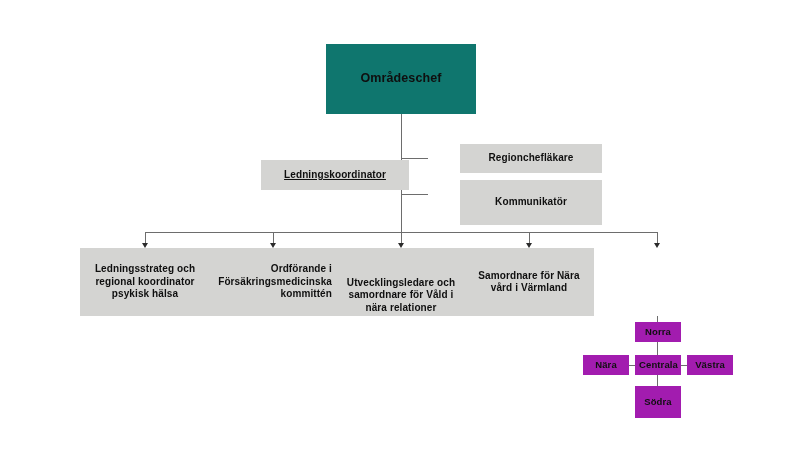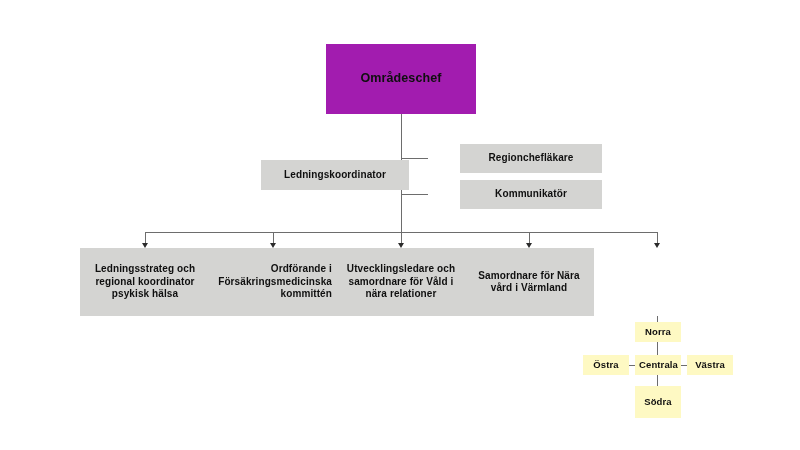--- a/index.html
+++ b/index.html
@@ -29,33 +29,33 @@
     justify-content: center;
     text-align: center;
     color: #0f0f0f;
     font-weight: bold;
     line-height: 1.25;
     letter-spacing: 0.1px;
     padding: 2px 6px;
     background: #d4d4d2;
   }
   .node-top {
-    background: #a21caf;
+    background: #0f766e;
     font-size: 12.5px;
   }
   .node-staff {
     font-size: 10px;
     margin-left: 32px;
   }
   .node-unit {
     font-size: 10px;
   }
   .node-geo {
     font-size: 9.5px;
-    background: #fef9c3;
+    background: #a21caf;
   }
 
   
   .line-v {
     position: absolute;
     width: 1px;
     background: #6d6d6d;
   }
   .line-h {
     position: absolute;
@@ -77,31 +77,31 @@
 <div id="org-chart">
 
   <div class="node node-top" style="left:326px; top:44px; width:150px; height:70px;">
     <span>Områdeschef</span>
   </div>
 
   <div class="line-v" style="left:401px; top:114px; height:118px;"></div>
 
   <div class="line-h" style="left:377px; top:175px; width:25px;"></div>
 
-  <div class="node node-staff" style="left:229px; top:160px; width:148px; height:30px;">
+  <div class="node node-staff" style="left:229px; top:160px; width:148px; height:30px;text-decoration:underline;">
     <span>Ledningskoordinator</span>
   </div>
 
   <div class="line-h" style="left:401px; top:158px; width:27px;"></div>
   <div class="node node-staff" style="left:428px; top:144px; width:142px; height:29px;">
     <span>Regionchefläkare</span>
   </div>
 
   <div class="line-h" style="left:401px; top:194px; width:27px;"></div>
-  <div class="node node-staff" style="left:428px; top:180px; width:142px; height:29px;">
+  <div class="node node-staff" style="left:428px; top:180px; width:142px; height:45px;">
     <span>Kommunikatör</span>
   </div>
 
   <div class="line-h" style="left:145px; top:232px; width:512px;"></div>
 
   <div class="line-v" style="left:145px; top:232px; height:14px;"></div>
   <div class="arrow-down" style="left:142px; top:243px;"></div>
 
   <div class="line-v" style="left:273px; top:232px; height:14px;"></div>
   <div class="arrow-down" style="left:270px; top:243px;"></div>
@@ -116,21 +116,21 @@
   <div class="arrow-down" style="left:654px; top:243px;"></div>
 
   <div class="node node-unit" style="left:80px; top:248px; width:130px; height:68px;">
     <span>Ledningsstrateg och regional koordinator psykisk hälsa</span>
   </div>
 
   <div class="node node-unit" style="left:208px; top:248px; width:130px; height:68px;text-align:right;">
     <span>Ordförande i Försäkringsmedicinska kommittén</span>
   </div>
 
-  <div class="node node-unit" style="left:336px; top:248px; width:130px; height:68px;">
+  <div class="node node-unit" style="left:336px; top:248px; width:130px; height:68px;align-items:flex-end;">
     <span>Utvecklingsledare och samordnare för Våld i nära relationer</span>
   </div>
 
   <div class="node node-unit" style="left:464px; top:248px; width:130px; height:68px;">
     <span>Samordnare för Nära vård i Värmland</span>
   </div>
 
 
   <div class="line-v" style="left:657px; top:316px; height:6px;"></div>
 
@@ -138,21 +138,21 @@
     <span>Norra</span>
   </div>
 
   <div class="line-v" style="left:657px; top:342px; height:13px;"></div>
 
   <div class="node node-geo" style="left:635px; top:355px; width:46px; height:20px;padding-left:7px;">
     <span>Centrala</span>
   </div>
 
   <div class="node node-geo" style="left:583px; top:355px; width:46px; height:20px;">
-    <span>Östra</span>
+    <span>Nära</span>
   </div>
   <div class="line-h" style="left:629px; top:365px; width:6px;"></div>
 
   <div class="line-h" style="left:681px; top:365px; width:6px;"></div>
   <div class="node node-geo" style="left:687px; top:355px; width:46px; height:20px;">
     <span>Västra</span>
   </div>
 
   <div class="line-v" style="left:657px; top:375px; height:11px;"></div>
   <div class="node node-geo" style="left:635px; top:386px; width:46px; height:32px;">

